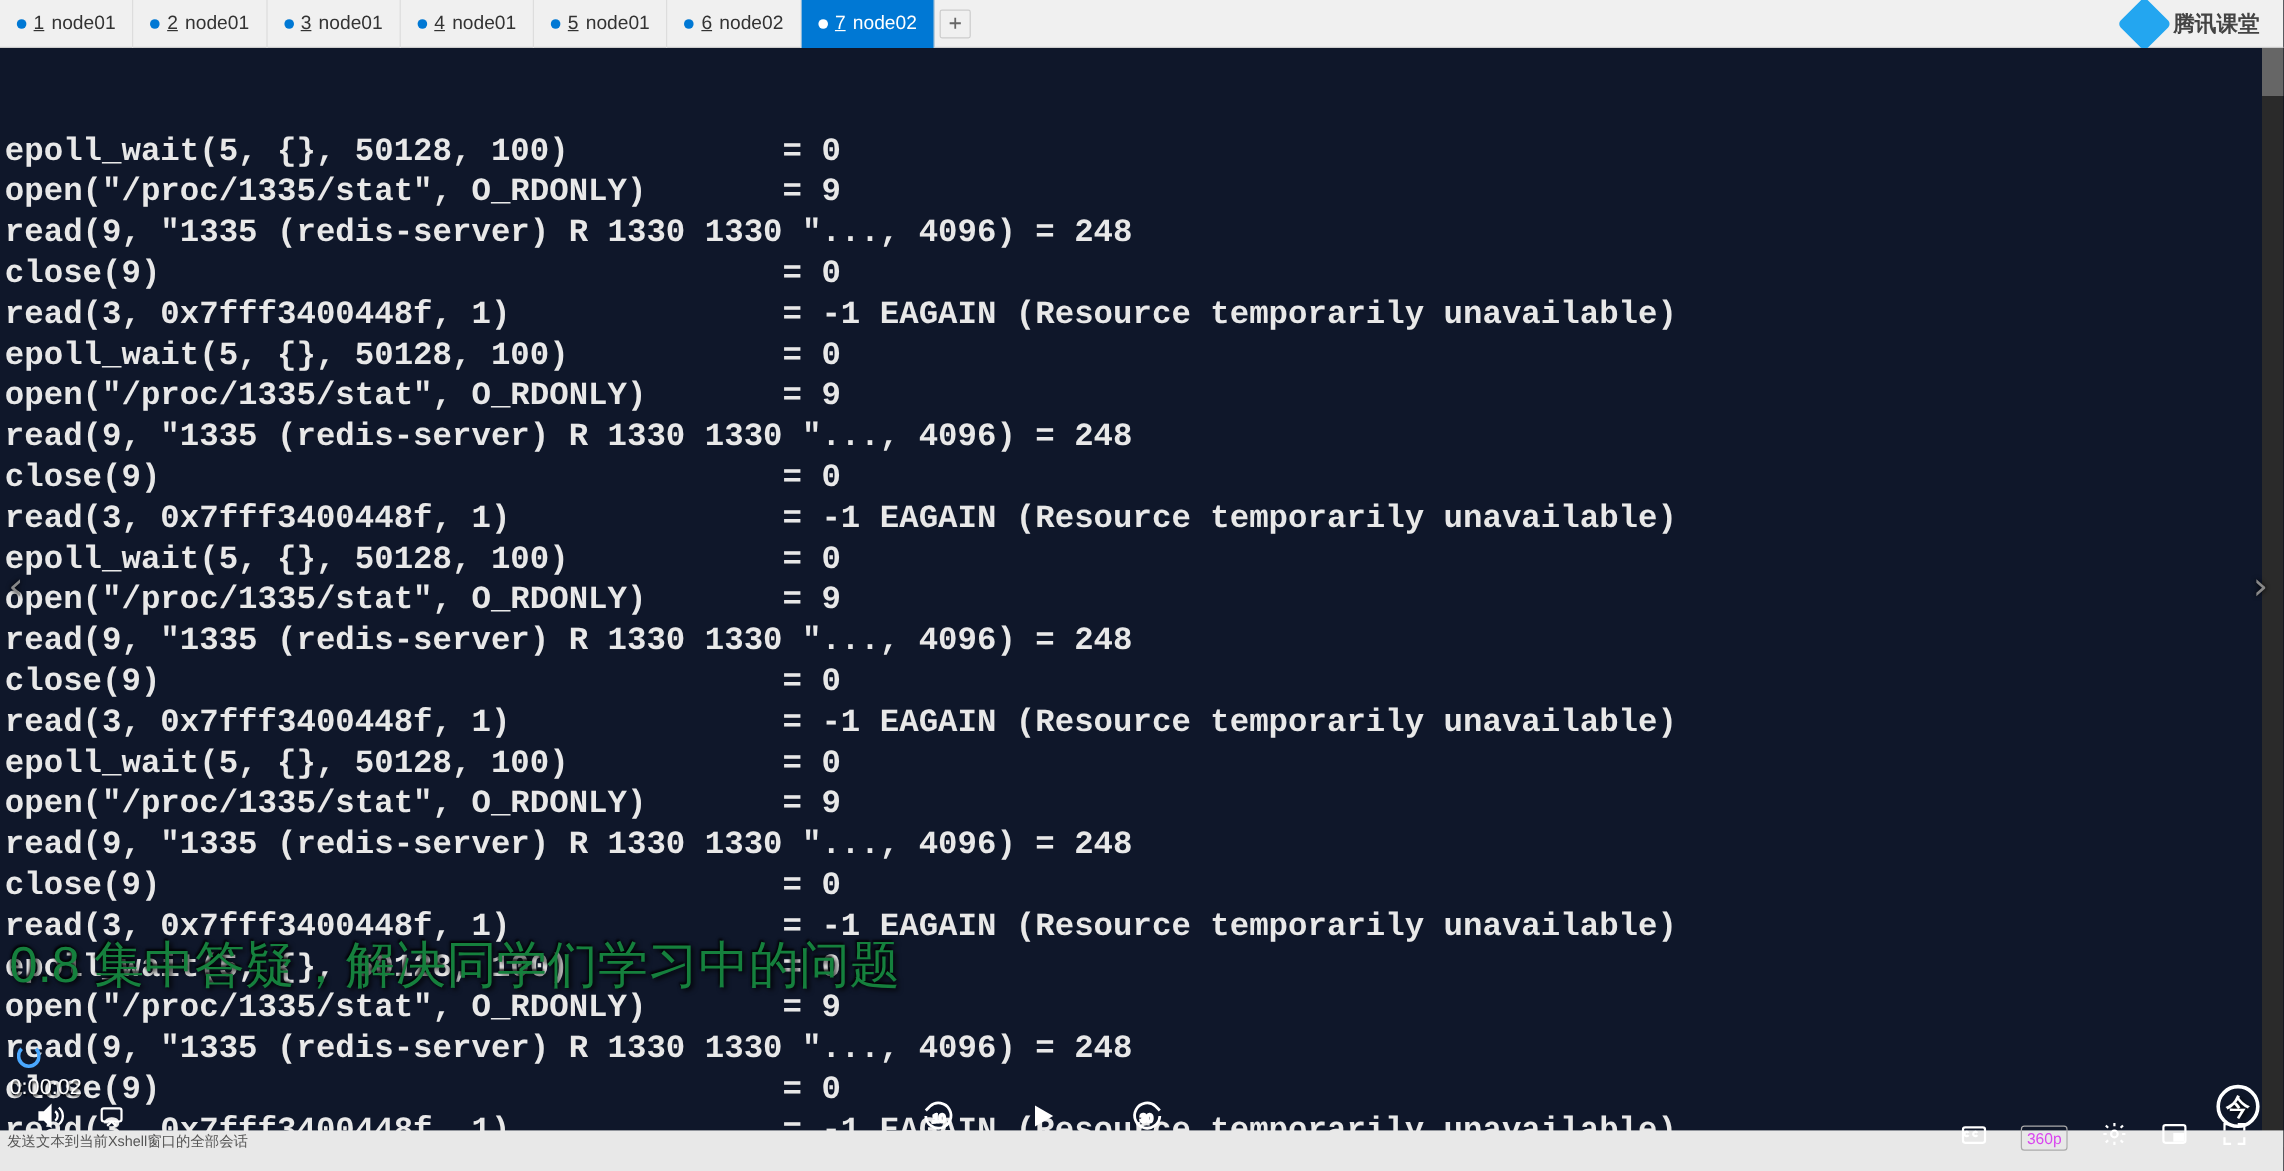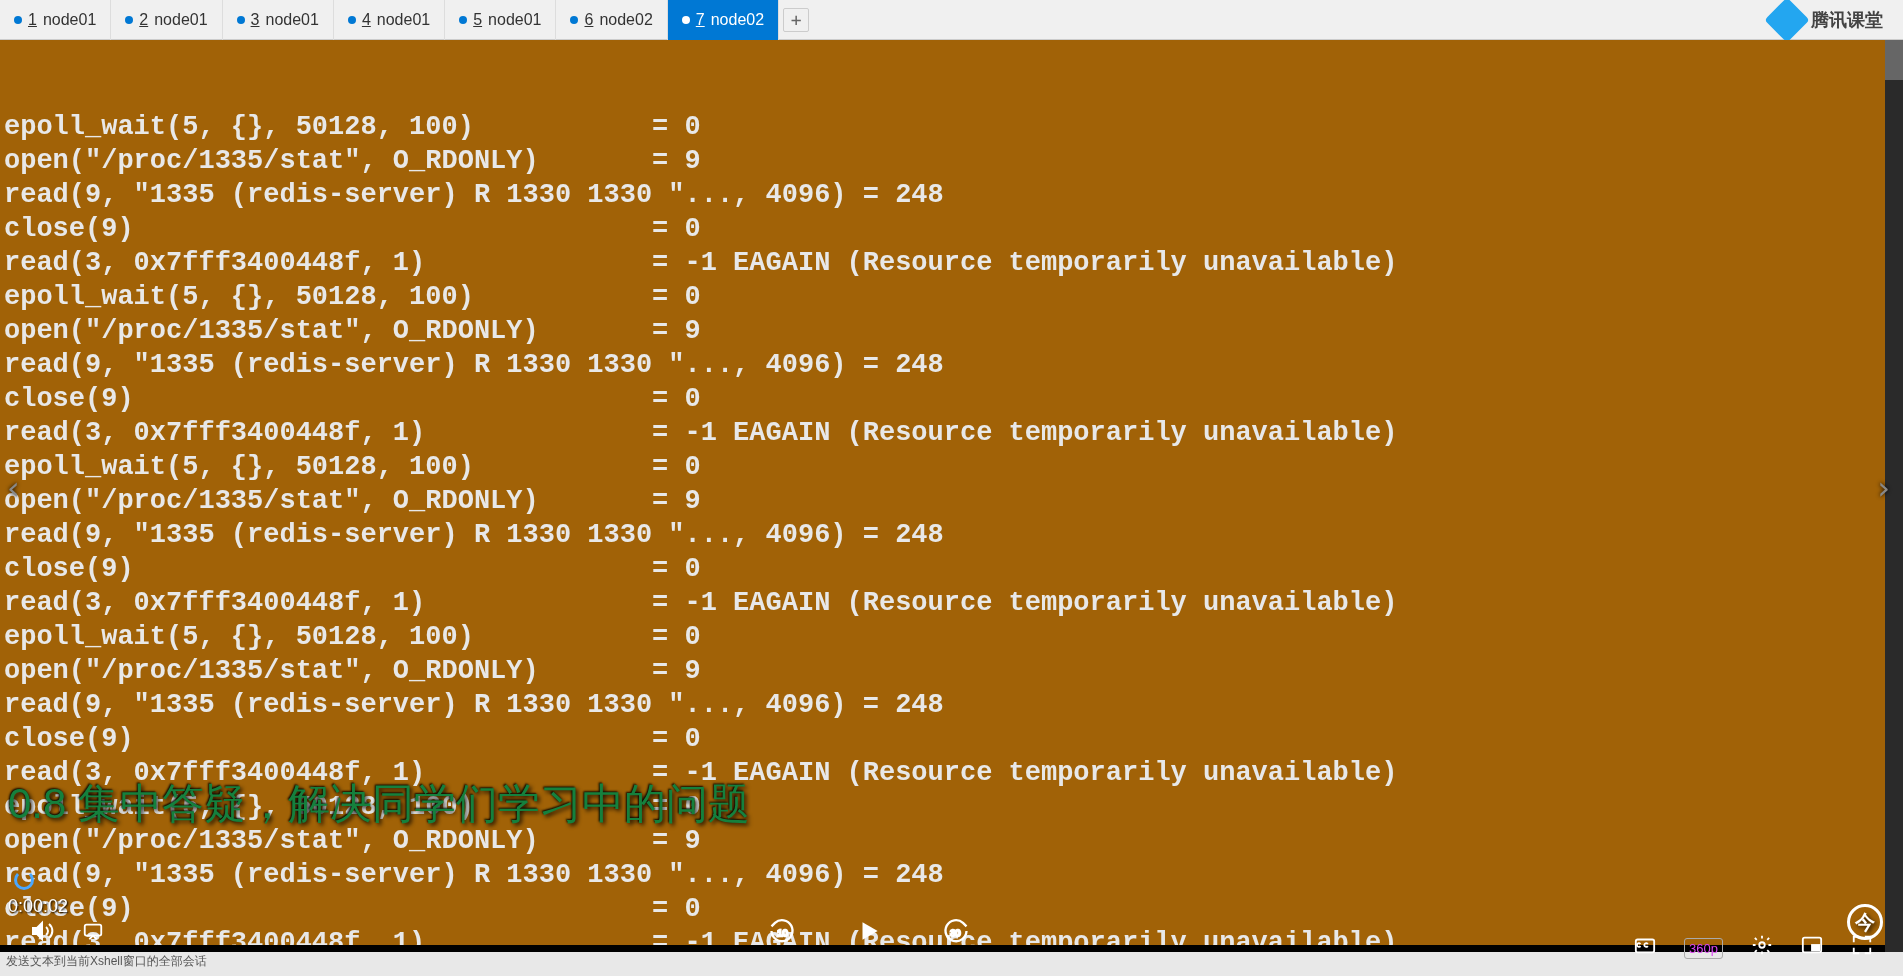--- a/index.html
+++ b/index.html
@@ -72,21 +72,21 @@
   font-weight: 600;
 }
 .brand-icon {
   width: 32px;
   height: 32px;
   background: #23a6f0;
   transform: rotate(45deg);
   border-radius: 4px;
 }
 .terminal {
-  background: #a16207;
+  background: #0f172a;
   color: #e8e8e8;
   font-size: 27px;
   line-height: 34px;
   font-weight: bold;
   font-family: "Consolas", "Liberation Mono", monospace;
   padding: 2px 4px;
   white-space: pre;
   position: relative;
   height: 905px;
   overflow: hidden;
@@ -196,21 +196,21 @@
 .scrollbar-thumb {
   position: absolute;
   top: 0;
   width: 100%;
   height: 40px;
   background: #666;
 }
 .status-bar{
   position:absolute;
   bottom:0; left:0; right:0;
-  height:24px;
+  height:34px;
   background:#e8e8e8;
   font-family: "Microsoft YaHei", sans-serif;
   font-size:12px;
   color:#555;
   padding:1px 6px;
 }
 </style>
 </head>
 <body>
 

